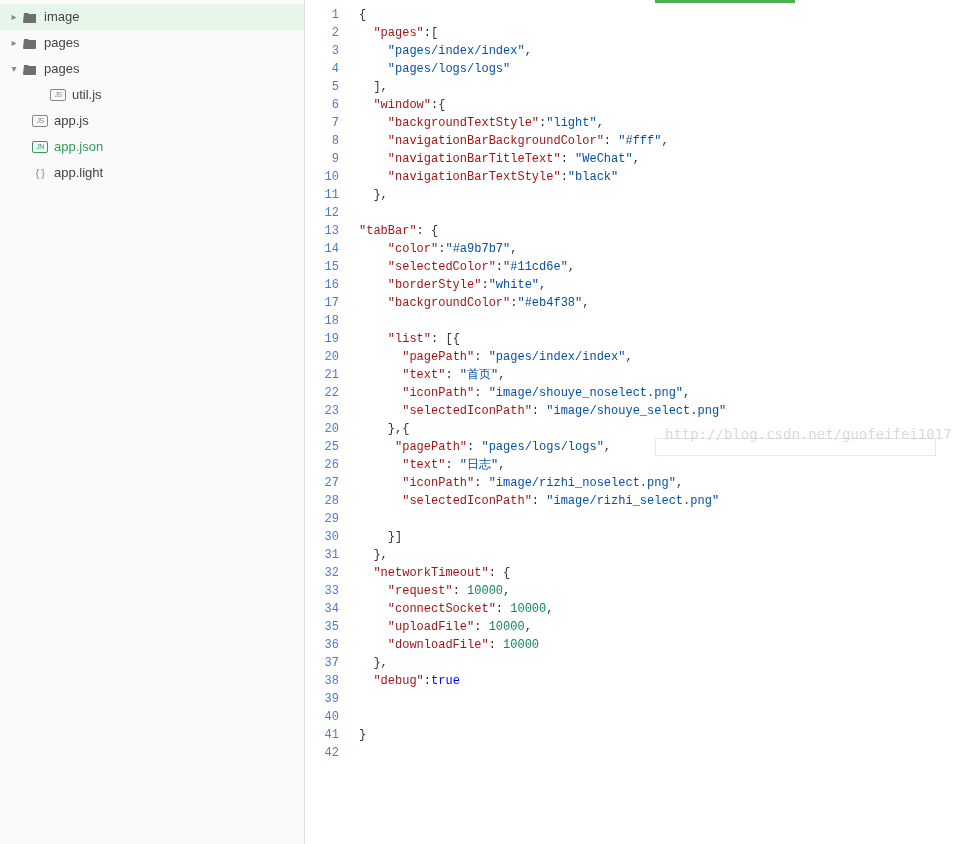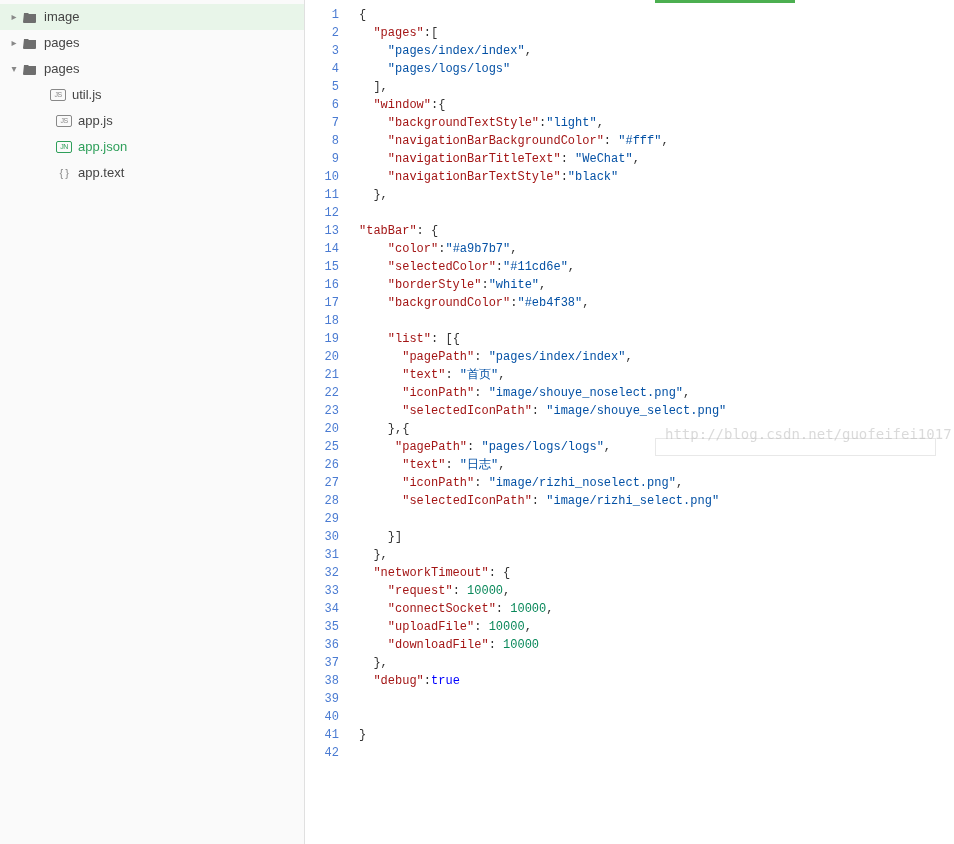--- a/index.html
+++ b/index.html
@@ -58,21 +58,21 @@
   font-size: 7px;
   display: flex;
   align-items: center;
   justify-content: center;
   color: #888;
   font-family: Arial, sans-serif;
   letter-spacing: -0.5px;
 }
 .file-badge.json { border-color: #2e9f5a; color: #2e9f5a; }
 .file-badge.wxss { border: none; color: #888; font-size: 11px; }
-.indent { padding-left: 18px; margin-left: 24px; }
+.indent { padding-left: 18px; }
 .indent2 { padding-left: 36px; }
 
 .editor {
   flex: 1;
   display: flex;
   overflow: auto;
   background: #fff;
   position: relative;
 }
 .gutter {
@@ -177,21 +177,21 @@
       <span class="tree-icon">
         <span class="file-badge json">JN</span>
       </span>
       <span class="tree-label">app.json</span>
     </div>
     <div class="tree-item indent">
       <span class="tree-chevron"></span>
       <span class="tree-icon">
         <span class="file-badge wxss">{ }</span>
       </span>
-      <span class="tree-label">app.text</span>
+      <span class="tree-label">app.light</span>
     </div>
   </div>
 
 <div class="editor">
   <div class="green-bar"></div>
   <div class="gutter" id="gutter">
       <div>1</div>
       <div>2</div>
       <div>3</div>
       <div>4</div>

